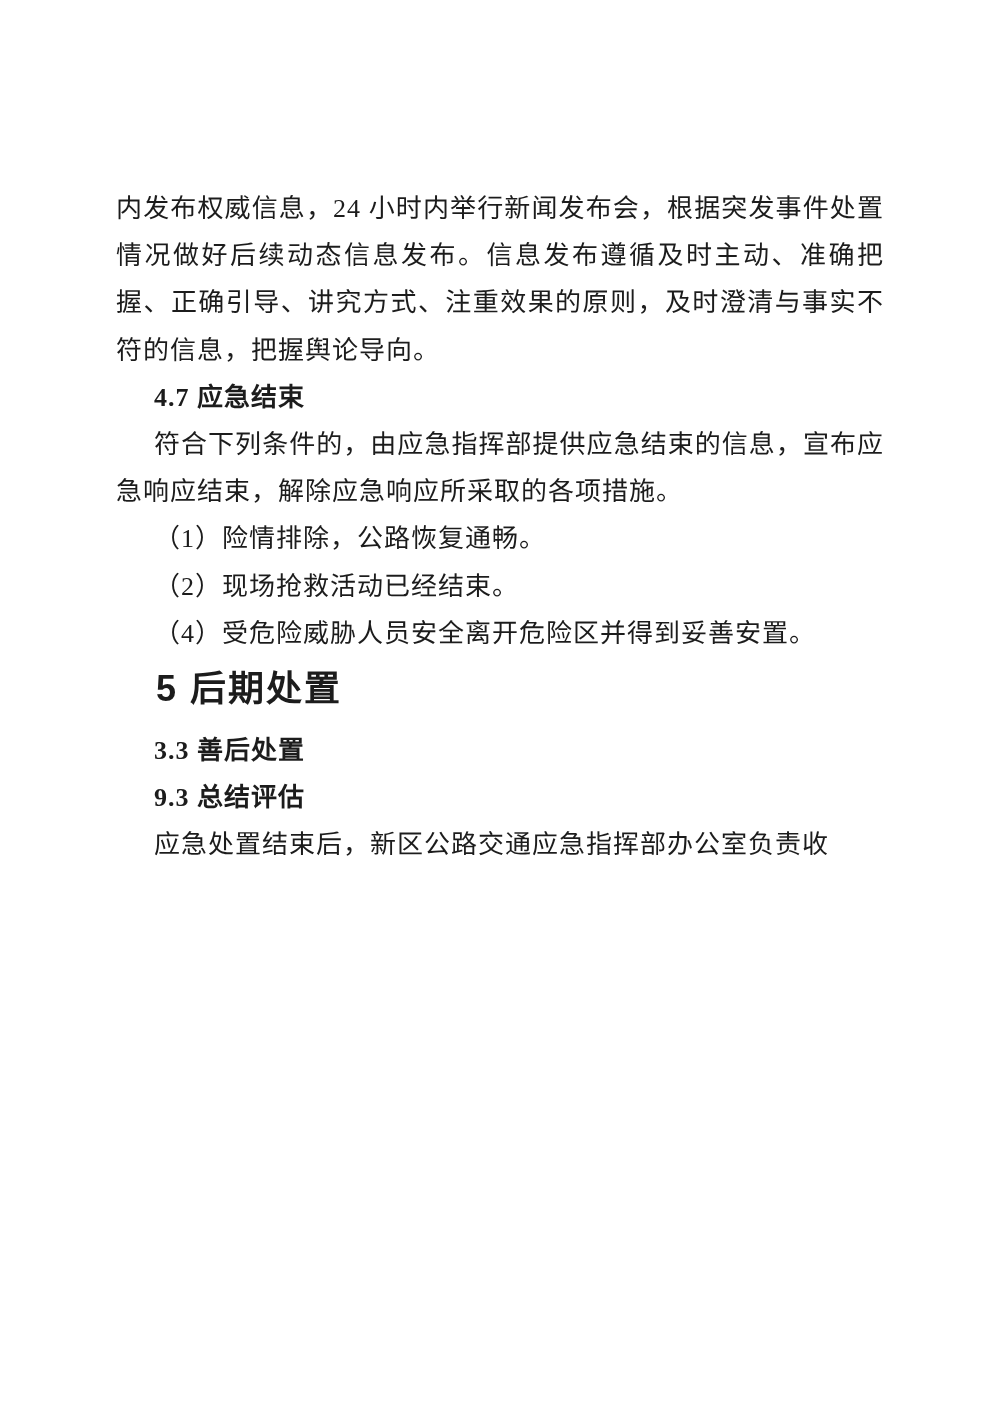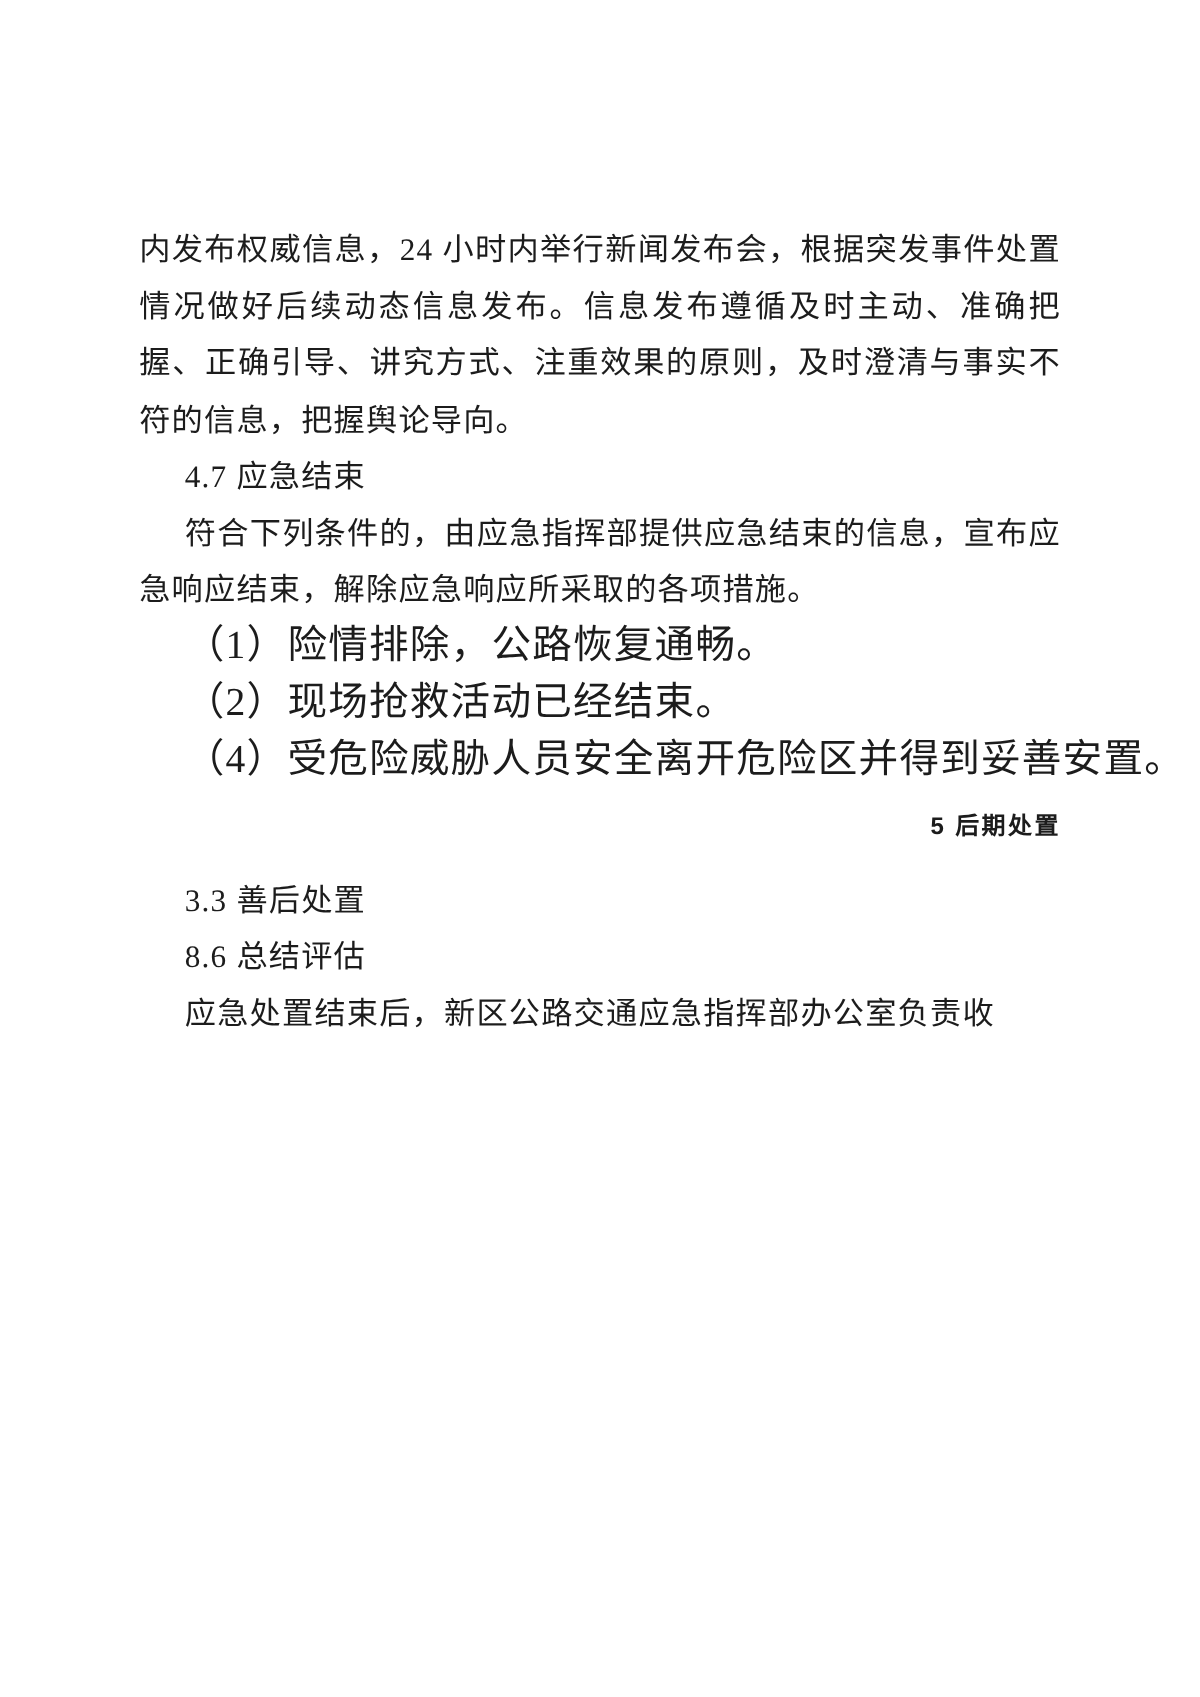--- a/index.html
+++ b/index.html
@@ -31,43 +31,42 @@
     line-height: 47.2px;
     letter-spacing: 1px;
     text-align: justify;
     word-break: break-all;
   }
   .body-paragraph.indent {
     text-indent: 38px;
   }
   .list-line {
     margin: 0;
-    font-size: 33px;
+    font-size: 26px;
     line-height: 47.2px;
     letter-spacing: 1px;
     text-indent: 38px;
     white-space: nowrap;
   }
   .section-heading {
     margin: 0;
     font-size: 26px;
     line-height: 47.2px;
-    font-weight: normal;
+    font-weight: bold;
     letter-spacing: 1px;
     padding-left: 38px;
   }
   .chapter-heading {
     margin: 8px 0 14px 0;
-    font-size: 20px;
+    font-size: 36px;
     line-height: 48px;
     font-weight: bold;
     letter-spacing: 2px;
     padding-left: 40px;
     font-family: "Liberation Sans", "DejaVu Sans", sans-serif;
-    text-align: right;
   }
   .page-footer {
     margin-top: 62px;
     text-align: center;
     font-size: 21px;
     line-height: 26px;
     color: #1f2030;
     letter-spacing: 1px;
   }
 </style>
@@ -88,19 +87,19 @@
     <p class="list-line">（2）现场抢救活动已经结束。</p>
 
 
     <p class="list-line">（4）受危险威胁人员安全离开危险区并得到妥善安置。</p>
 
     <h2 class="chapter-heading">5 后期处置</h2>
 
     <h3 class="section-heading">3.3 善后处置</h3>
 
 
-    <h3 class="section-heading">8.6 总结评估</h3>
+    <h3 class="section-heading">9.3 总结评估</h3>
 
     <p class="body-paragraph indent">应急处置结束后，新区公路交通应急指挥部办公室负责收</p>
 
   </div>
 
 </div>
 
 </body></html>

